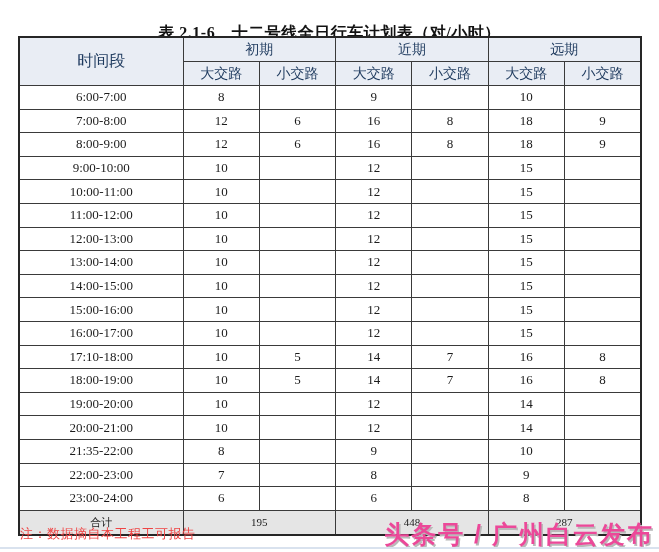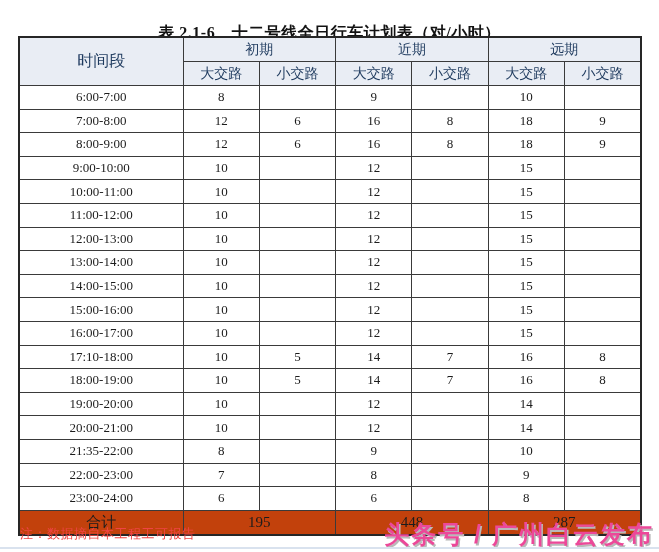--- a/index.html
+++ b/index.html
@@ -43,23 +43,23 @@
     height: 23px;
   }
   table.sched thead th.time-head { font-size: 16px; }
   table.sched tbody td {
     background: #ffffff;
     color: #1c1c1c;
     font-size: 13px;
     height: 22.6px;
   }
   table.sched tfoot td {
-    background: #c2410c;
+    background: #e5e5e5;
     color: #1c1c1c;
-    font-size: 15px;
+    font-size: 11px;
     height: 23px;
   }
   .note {
     position: absolute;
     left: 20px; top: 525px;
     font-size: 13px;
     color: #ef4444;
     letter-spacing: 0.5px;
   }
   .watermark {

